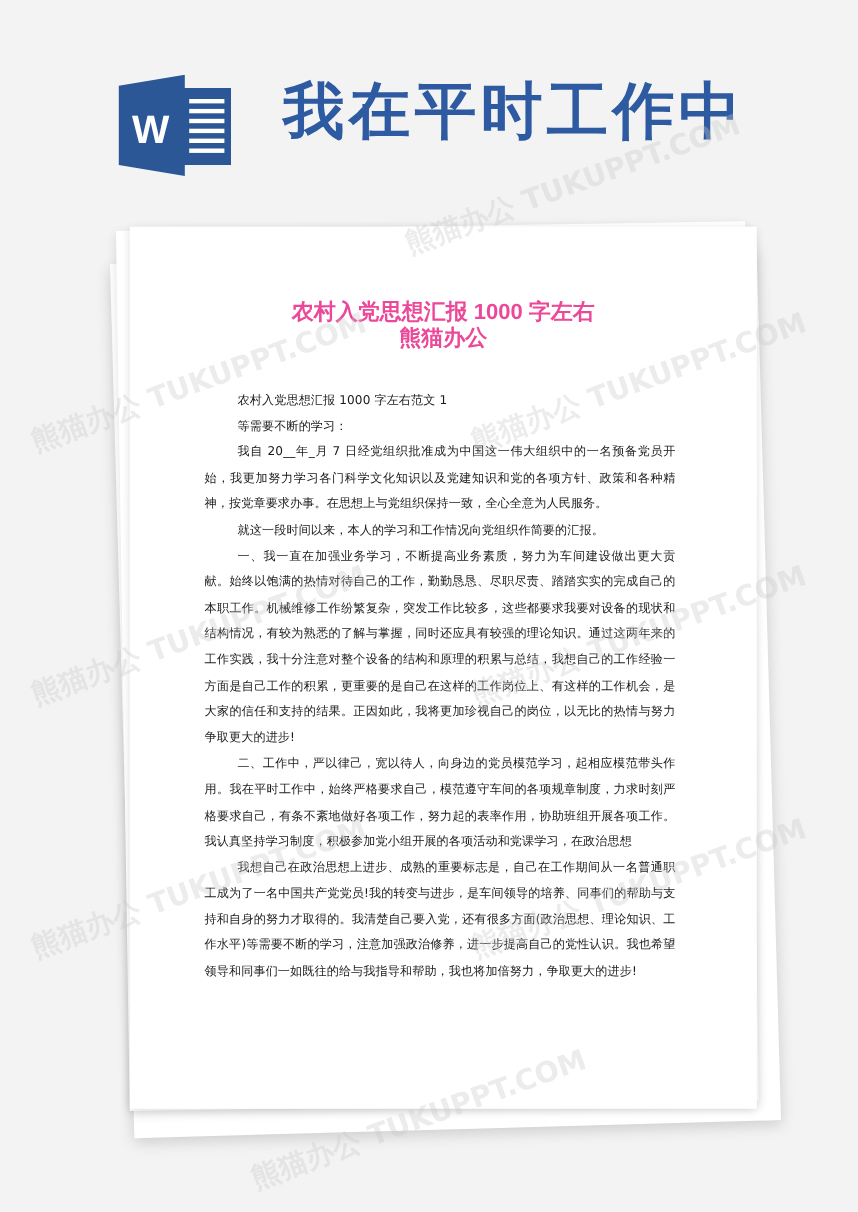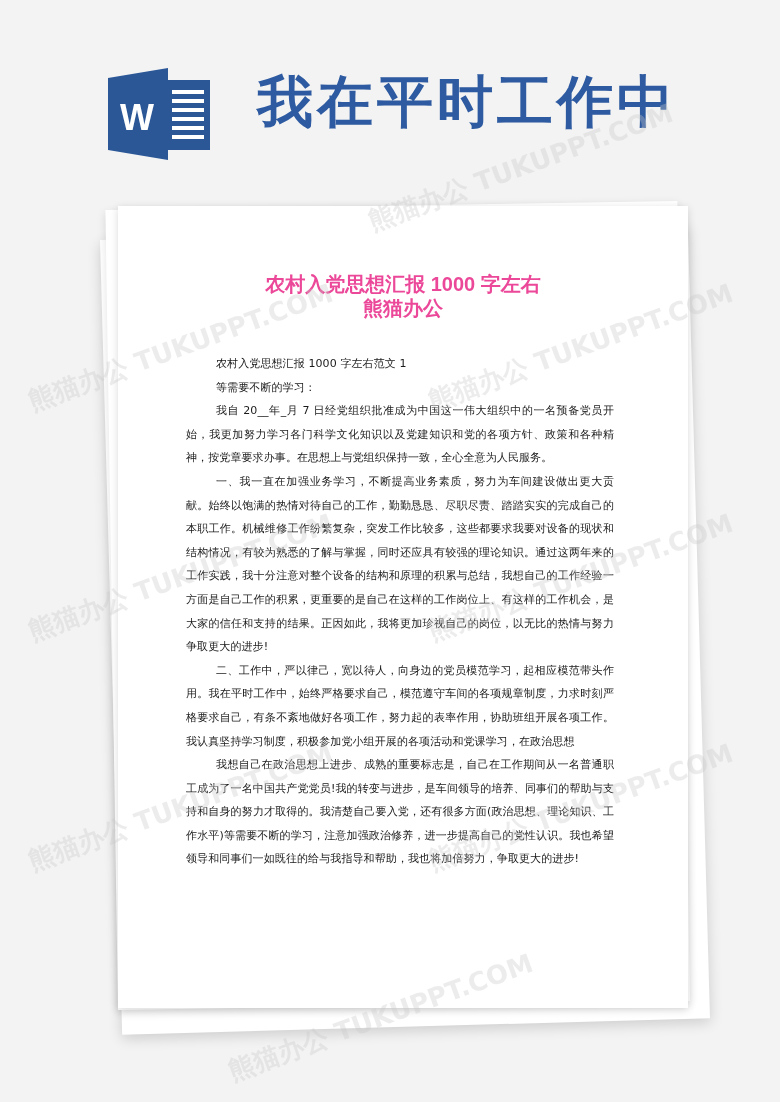--- a/index.html
+++ b/index.html
@@ -77,20 +77,21 @@
 
 <div class="page">
   <div class="doc-title">
     <div>农村入党思想汇报 1000 字左右</div>
     <div>熊猫办公</div>
   </div>
   <div class="doc-body">
     <p>农村入党思想汇报 1000 字左右范文 1</p>
     <p>等需要不断的学习：</p>
     <p>我自 20__年_月 7 日经党组织批准成为中国这一伟大组织中的一名预备党员开始，我更加努力学习各门科学文化知识以及党建知识和党的各项方针、政策和各种精神，按党章要求办事。在思想上与党组织保持一致，全心全意为人民服务。</p>
+    <p>就这一段时间以来，本人的学习和工作情况向党组织作简要的汇报。</p>
     <p>一、我一直在加强业务学习，不断提高业务素质，努力为车间建设做出更大贡献。始终以饱满的热情对待自己的工作，勤勤恳恳、尽职尽责、踏踏实实的完成自己的本职工作。机械维修工作纷繁复杂，突发工作比较多，这些都要求我要对设备的现状和结构情况，有较为熟悉的了解与掌握，同时还应具有较强的理论知识。通过这两年来的工作实践，我十分注意对整个设备的结构和原理的积累与总结，我想自己的工作经验一方面是自己工作的积累，更重要的是自己在这样的工作岗位上、有这样的工作机会，是大家的信任和支持的结果。正因如此，我将更加珍视自己的岗位，以无比的热情与努力争取更大的进步!</p>
     <p>二、工作中，严以律己，宽以待人，向身边的党员模范学习，起相应模范带头作用。我在平时工作中，始终严格要求自己，模范遵守车间的各项规章制度，力求时刻严格要求自己，有条不紊地做好各项工作，努力起的表率作用，协助班组开展各项工作。我认真坚持学习制度，积极参加党小组开展的各项活动和党课学习，在政治思想</p>
     <p>我想自己在政治思想上进步、成熟的重要标志是，自己在工作期间从一名普通职工成为了一名中国共产党党员!我的转变与进步，是车间领导的培养、同事们的帮助与支持和自身的努力才取得的。我清楚自己要入党，还有很多方面(政治思想、理论知识、工作水平)等需要不断的学习，注意加强政治修养，进一步提高自己的党性认识。我也希望领导和同事们一如既往的给与我指导和帮助，我也将加倍努力，争取更大的进步!</p>
   </div>
 </div>
 
 <div class="watermark" style="left:360px;top:150px;">熊猫办公 TUKUPPT.COM</div>
 <div class="watermark" style="left:20px;top:330px;">熊猫办公 TUKUPPT.COM</div>
 <div class="watermark" style="left:420px;top:330px;">熊猫办公 TUKUPPT.COM</div>
 <div class="watermark" style="left:20px;top:560px;">熊猫办公 TUKUPPT.COM</div>

